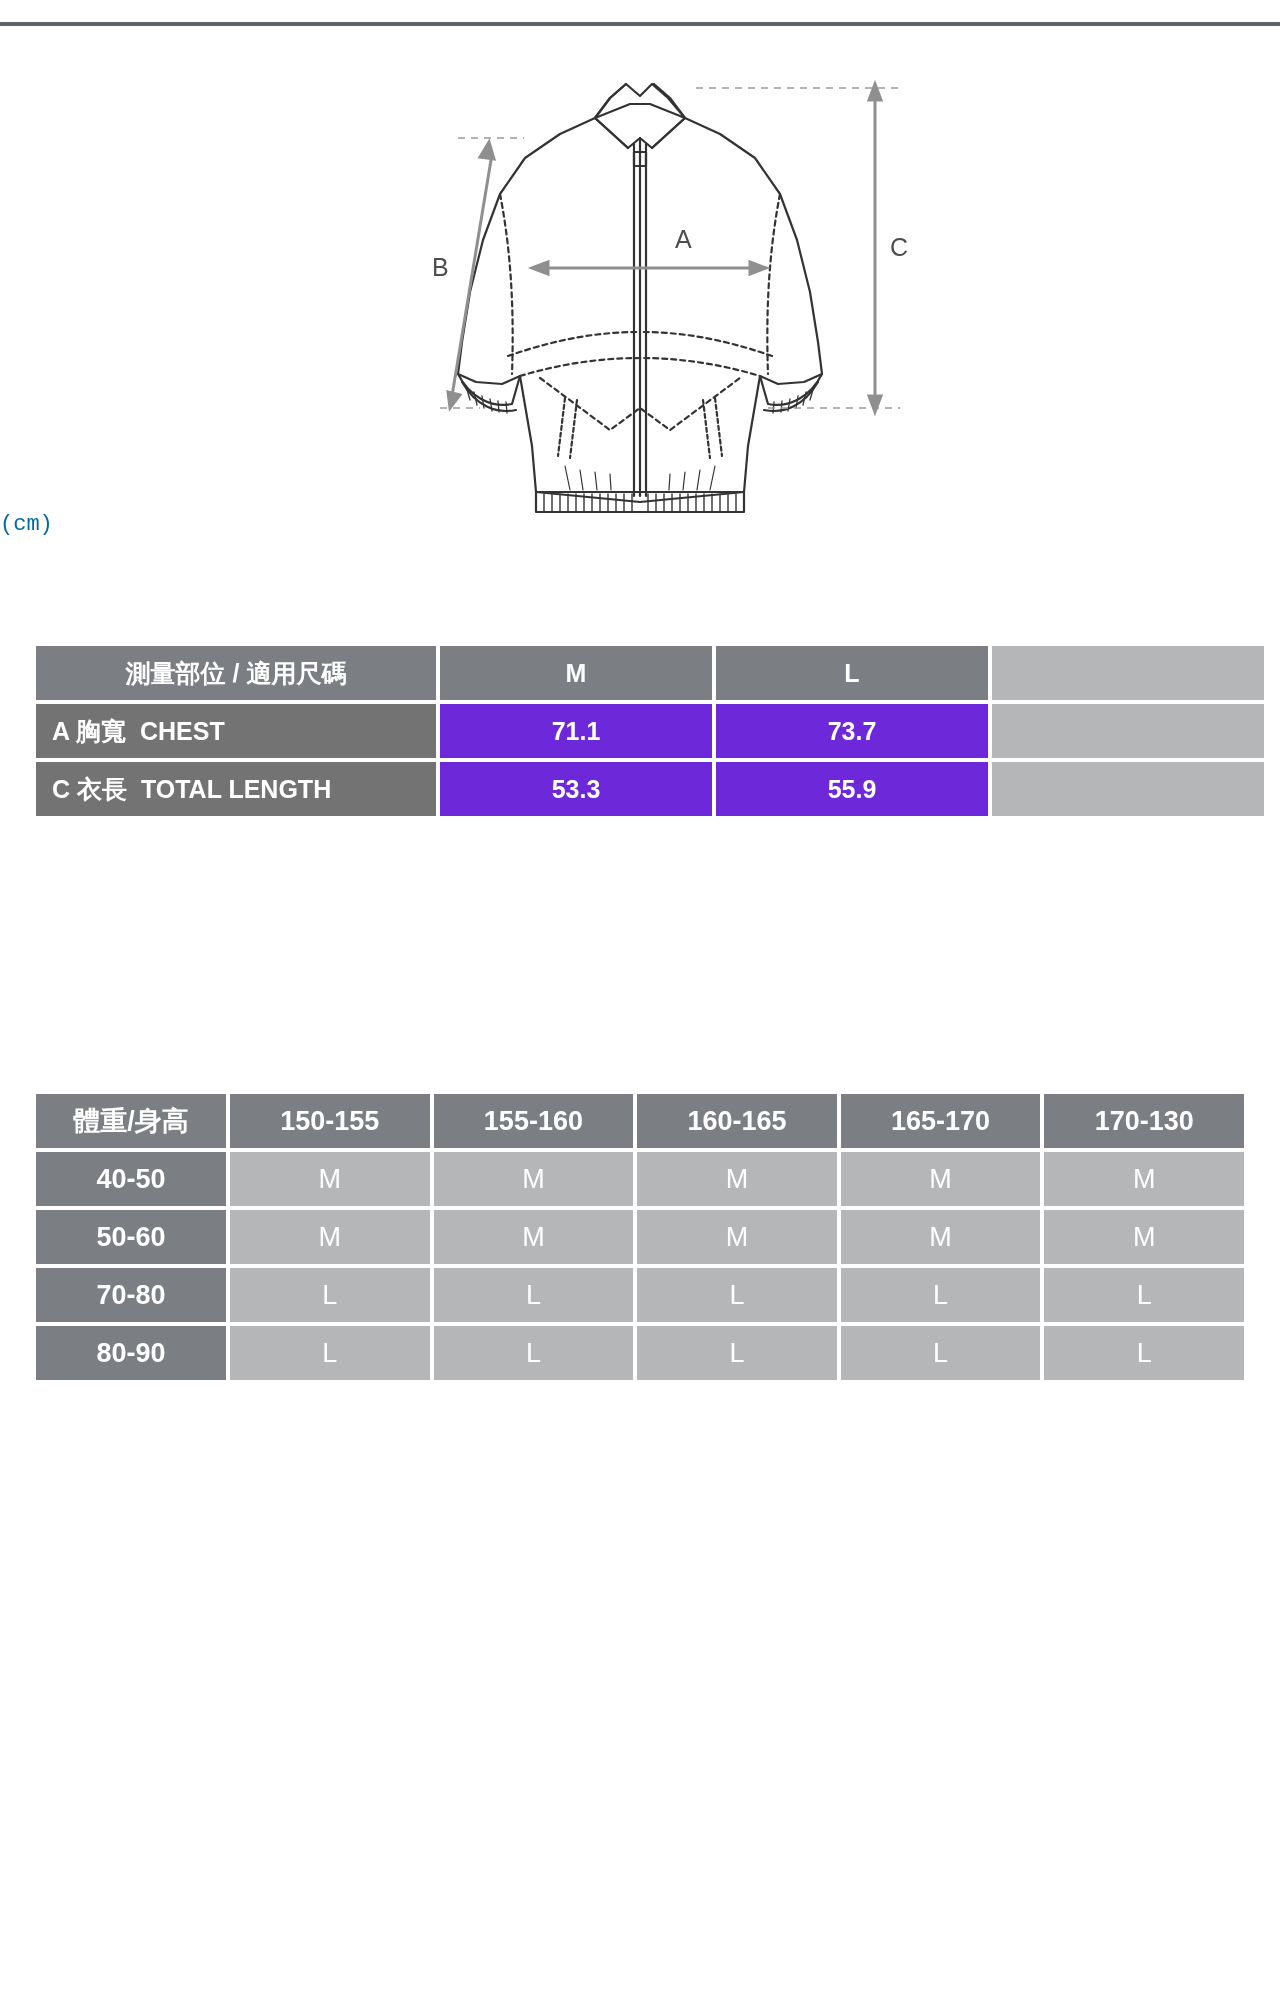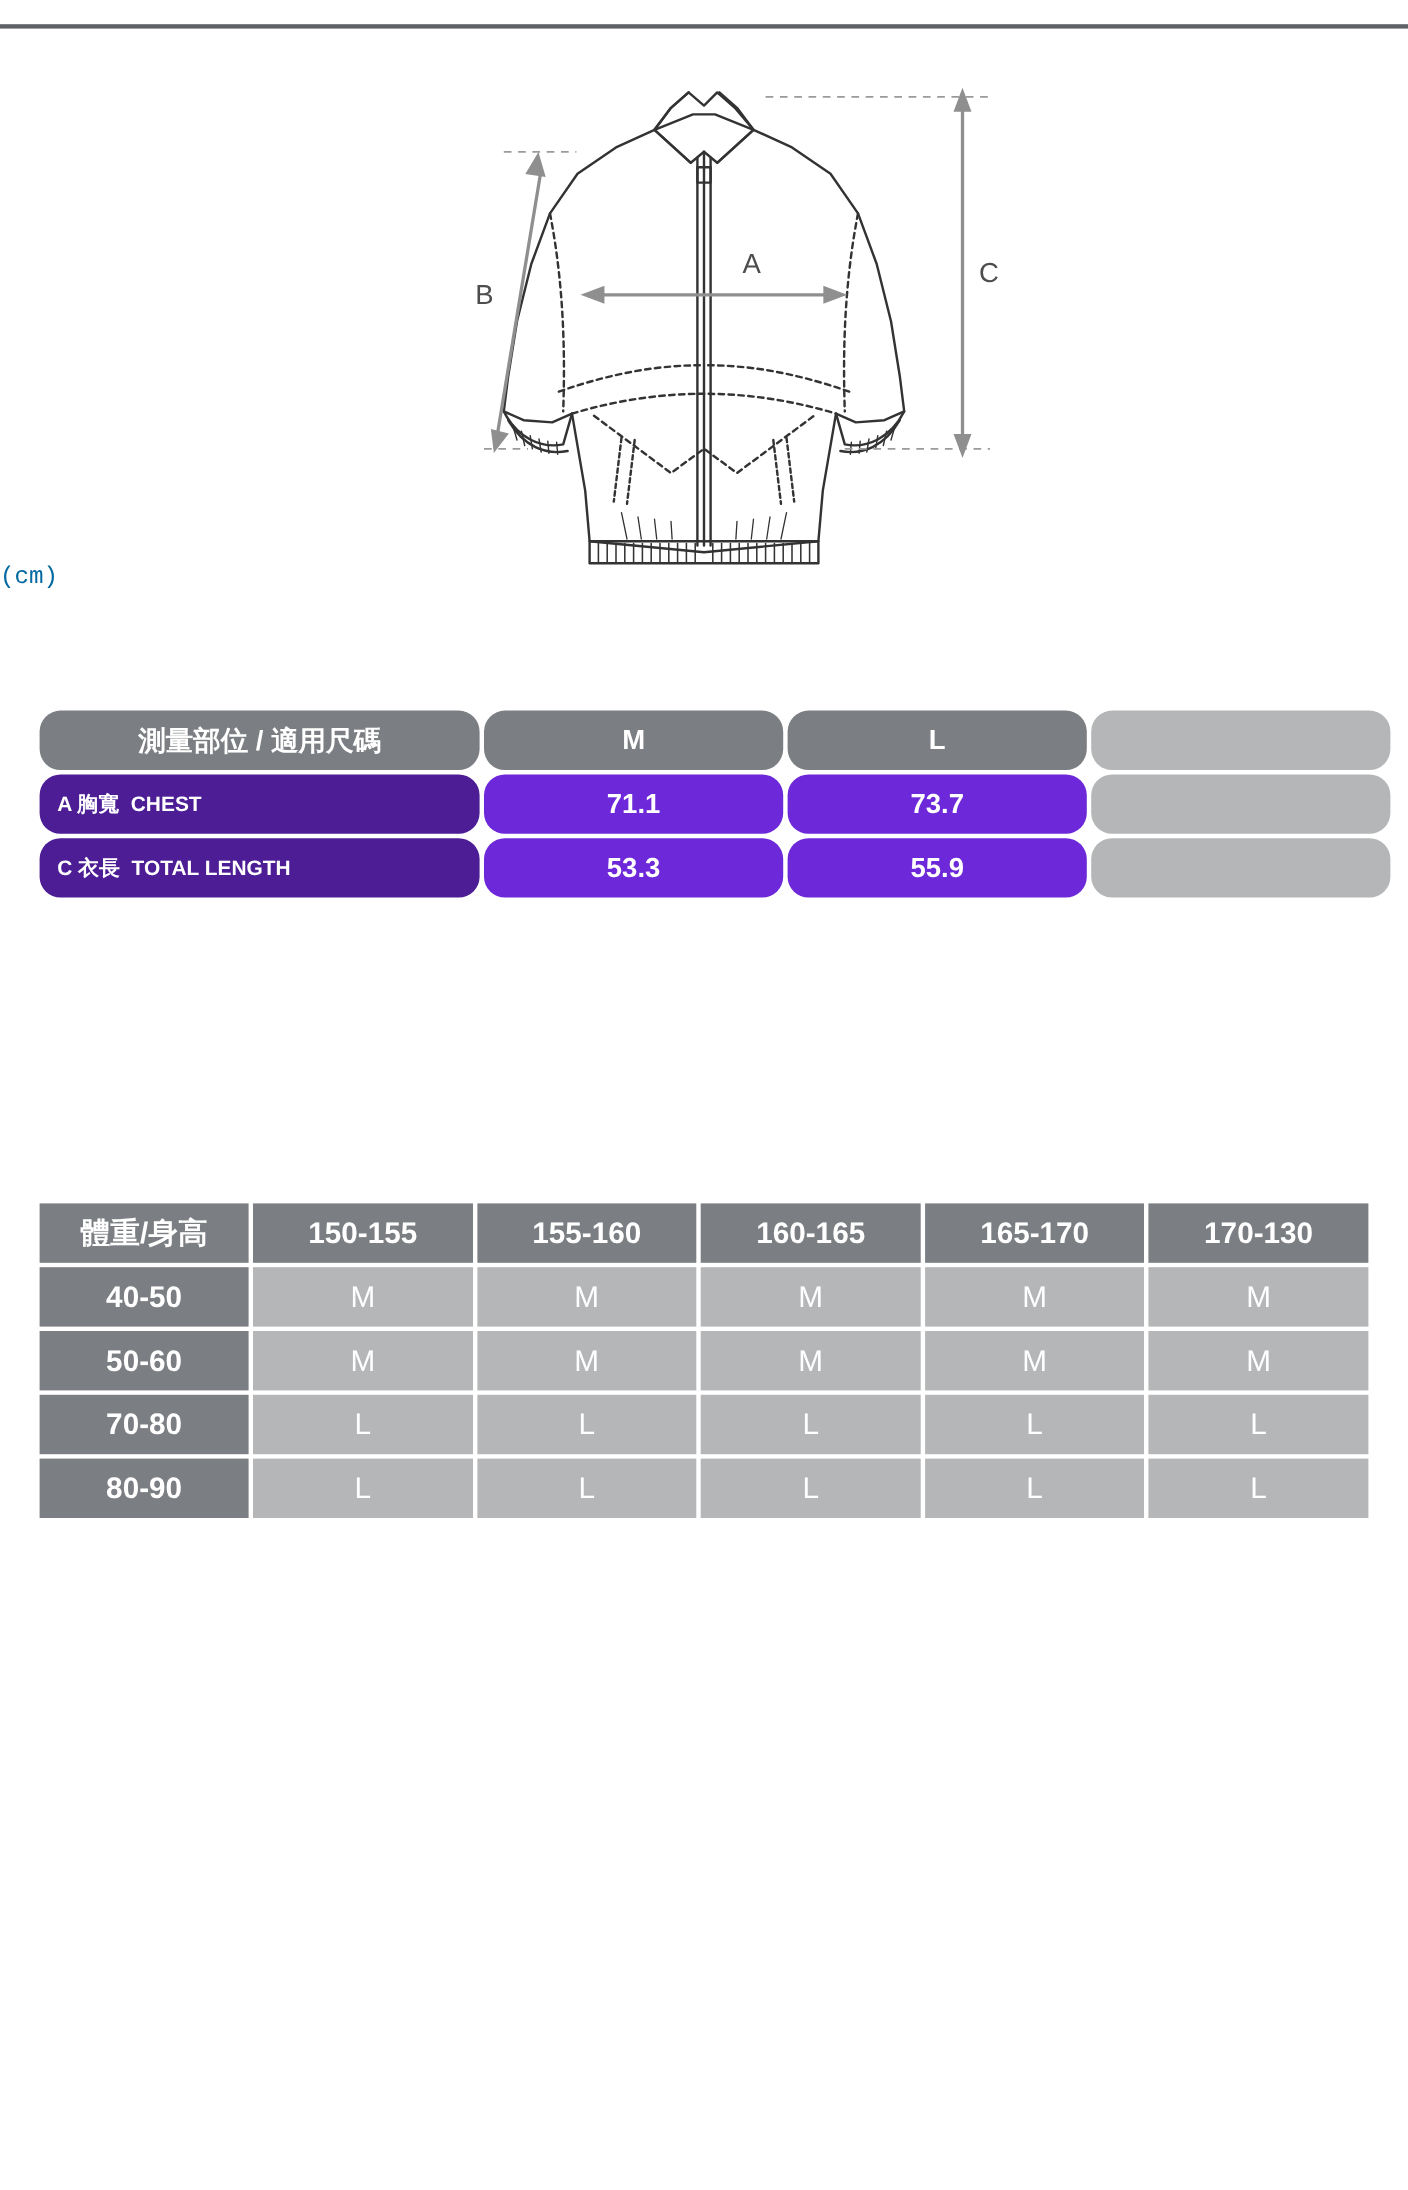--- a/index.html
+++ b/index.html
@@ -79,30 +79,29 @@
   #size-table {
     margin-top: 56px;
   }
   #size-table td {
     height: 52px;
     text-align: center;
     font-size: 25px;
     color: #ffffff;
     font-weight: bold;
     vertical-align: middle;
-    border-radius: 19px;
   }
   #size-table td.head-dark {
     background: #7b7e82;
   }
   #size-table td.row-head {
-    background: #4c1d95;
+    background: #737373;
     text-align: left;
     padding-left: 16px;
-    font-size: 19px;
+    font-size: 25px;
   }
   #size-table td.cell {
     background: #6d28d9;
   }
   #size-table td.empty {
     background: #b4b6b8;
   }
   #size-table td .zh {
     font-weight: bold;
   }

